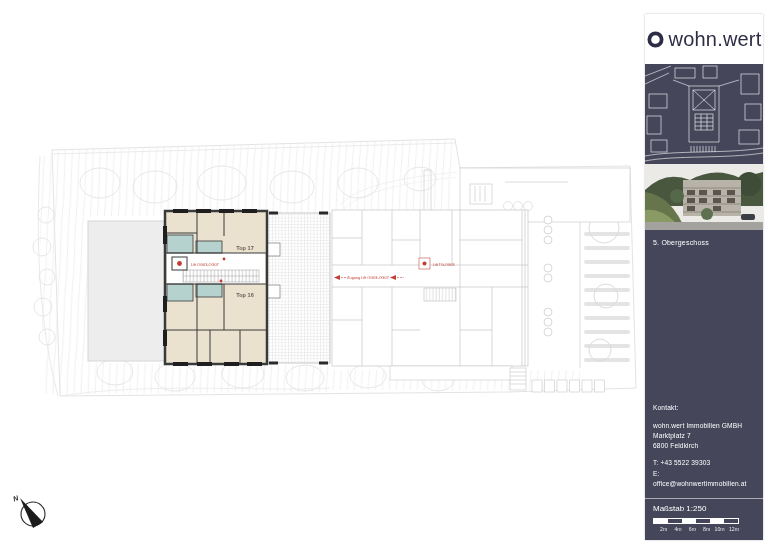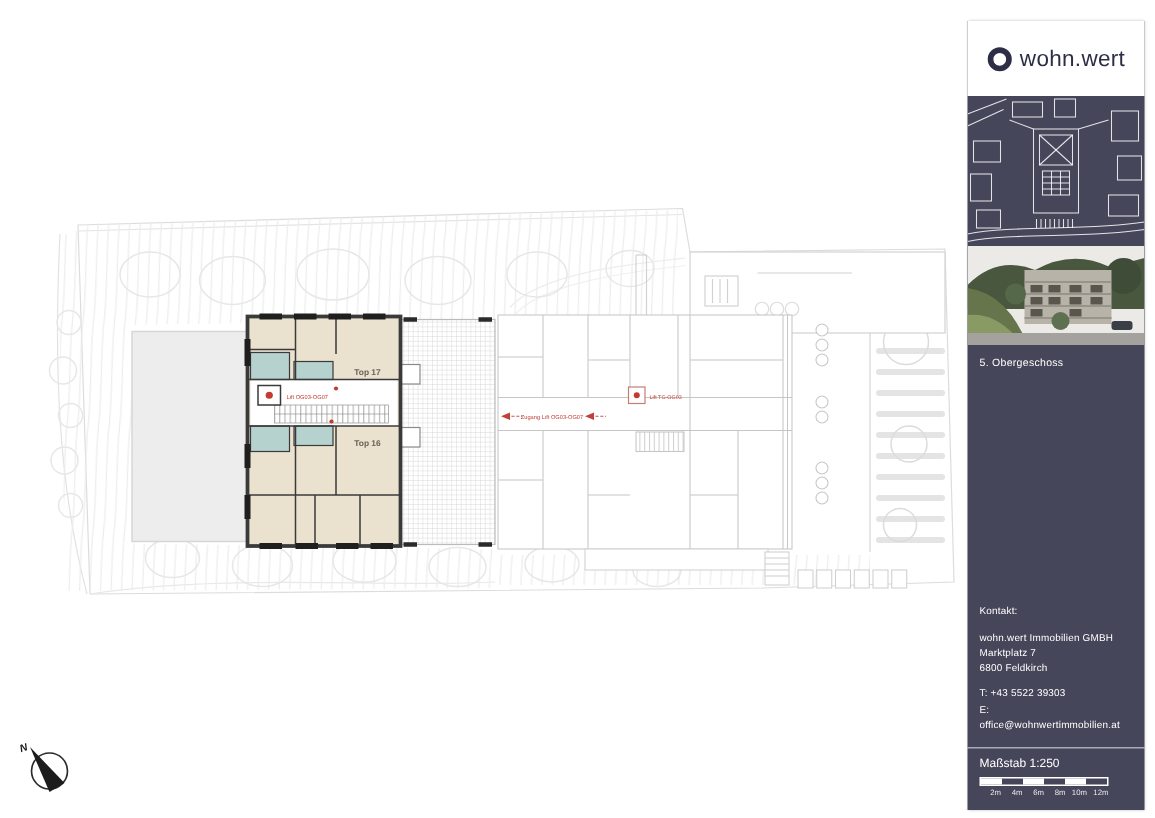--- a/index.html
+++ b/index.html
@@ -8,21 +8,21 @@
     background:#ffffff;font-family:"Liberation Sans",sans-serif;
   }
   #plan-layer{position:absolute;left:0;top:0;width:770px;height:545px;}
   
   .sidebar{
     position:absolute;left:645px;top:14px;width:118px;height:526px;
     background:#46465a;display:flex;flex-direction:column;color:#fff;
     box-shadow:0 0 2px rgba(0,0,0,.25);
   }
   .logo-box{height:50px;background:#ffffff;display:flex;align-items:center;justify-content:center;gap:5px;flex:none;}
-  .logo-text{color:#2d2d46;font-size:15px;font-weight:500;letter-spacing:.2px;}
+  .logo-text{color:#2d2d46;font-size:20px;font-weight:500;letter-spacing:.2px;}
   .thumb-box{height:100px;flex:none;overflow:hidden;}
   .title-box{border-top:1px solid rgba(255,255,255,.4);padding:5px 8px 6px 8px;flex:none;}
   .title-box div{font-size:8.5px;line-height:1.3;letter-spacing:.2px;}
   .photo-box{height:66px;flex:none;overflow:hidden;}
   .floor-box{padding:9px 8px;font-size:7px;letter-spacing:.2px;flex:none;}
   .spacer{flex:1;}
   .contact-box{padding:0 8px;font-size:6.6px;line-height:1.55;letter-spacing:.15px;}
   .contact-box .gap{height:7px;}
   .scale-box{margin-top:9px;border-top:1px solid rgba(255,255,255,.55);padding:5px 24px 8px 8px;flex:none;}
   .scale-label{font-size:8px;margin-bottom:5px;}

